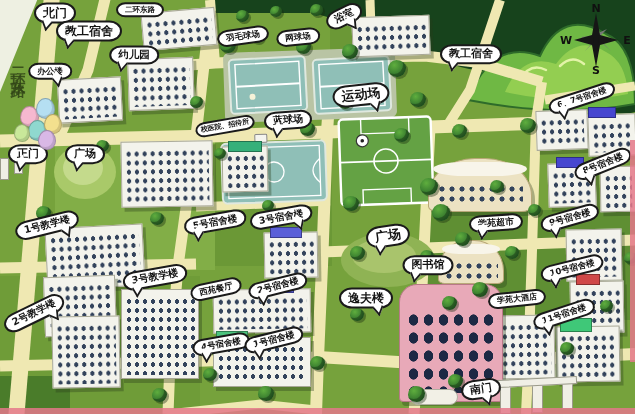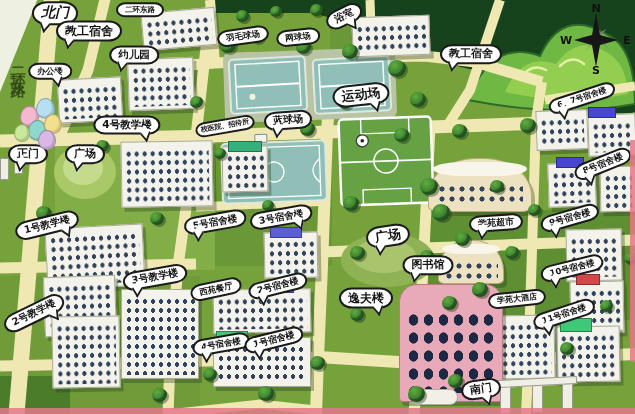--- a/index.html
+++ b/index.html
@@ -279,34 +279,33 @@
     <div class="tree" style="left: 236px; top: 10px; width: 13px; height: 11.96px;"></div>
     <div class="tree" style="left: 270px; top: 6px; width: 12px; height: 11.04px;"></div>
     <div class="tree" style="left: 310px; top: 4px; width: 13px; height: 11.96px;"></div>
     <div class="tree" style="left: 344px; top: 10px; width: 12px; height: 11.04px;"></div>
     <div class="balloon" style="left: 20px; top: 106px; width: 17px; height: 19px; background: rgb(246, 184, 207);"></div>
     <div class="balloon" style="left: 36px; top: 98px; width: 17px; height: 19px; background: rgb(181, 223, 242);"></div>
     <div class="balloon" style="left: 28px; top: 120px; width: 17px; height: 19px; background: rgb(143, 216, 207);"></div>
     <div class="balloon" style="left: 44px; top: 114px; width: 16px; height: 18px; background: rgb(243, 224, 142);"></div>
     <div class="balloon" style="left: 14px; top: 124px; width: 14px; height: 16px; background: rgb(201, 232, 154);"></div>
     <div class="balloon" style="left: 38px; top: 130px; width: 16px; height: 18px; background: rgb(217, 184, 230);"></div>
-    <div class="bubble t-bl" style="left: 55px; top: 13px; font-size: 14px; transform: translate(-50%, -50%) rotate(0deg); font-style: italic;">北门</div>
+    <div class="bubble t-bl" style="left: 55px; top: 13px; font-size: 12px; transform: translate(-50%, -50%) rotate(0deg);">北门</div>
     <div class="bubble t-no" style="left: 140px; top: 10px; font-size: 7.5px; transform: translate(-50%, -50%) rotate(0deg);">二环东路</div>
     <div class="bubble t-bl" style="left: 89px; top: 31px; font-size: 12px; transform: translate(-50%, -50%) rotate(0deg);">教工宿舍</div>
     <div class="bubble t-bl" style="left: 134px; top: 55px; font-size: 10.5px; transform: translate(-50%, -50%) rotate(0deg);">幼儿园</div>
     <div class="bubble t-br" style="left: 50px; top: 71px; font-size: 8.5px; transform: translate(-50%, -50%) rotate(0deg);">办公楼</div>
     <div class="bubble t-no" style="left: 243px; top: 36px; font-size: 8.5px; transform: translate(-50%, -50%) rotate(-8deg);">羽毛球场</div>
     <div class="bubble t-no" style="left: 298px; top: 37px; font-size: 8.5px; transform: translate(-50%, -50%) rotate(-6deg);">网球场</div>
     <div class="bubble t-br" style="left: 344px; top: 16px; font-size: 10px; transform: translate(-50%, -50%) rotate(-26deg);">浴室</div>
     <div class="bubble t-bl" style="left: 471px; top: 54px; font-size: 11px; transform: translate(-50%, -50%) rotate(0deg);">教工宿舍</div>
     <div class="bubble t-br" style="left: 361px; top: 95px; font-size: 13px; transform: translate(-50%, -50%) rotate(-6deg);">运动场</div>
     <div class="bubble t-bl" style="left: 288px; top: 120px; font-size: 10px; transform: translate(-50%, -50%) rotate(-4deg);">蓝球场</div>
     <div class="bubble t-no wrap" style="left: 225px; top: 126px; font-size: 7px; transform: translate(-50%, -50%) rotate(-10deg);">校医院、招待所</div>
     <div class="bubble t-bl" style="left: 582px; top: 98px; font-size: 8px; transform: translate(-50%, -50%) rotate(-18deg);">6、7号宿舍楼</div>
-    <div class="bubble t-br" style="left: 127px; top: 125px; font-size: 10.5px; transform: translate(-50%, -50%) rotate(0deg);">4号教学楼</div>
     <div class="bubble t-bl" style="left: 28px; top: 154px; font-size: 11px; transform: translate(-50%, -50%) rotate(0deg);">正门</div>
     <div class="bubble t-bl" style="left: 85px; top: 154px; font-size: 11px; transform: translate(-50%, -50%) rotate(0deg);">广场</div>
     <div class="bubble t-bl" style="left: 603px; top: 164px; font-size: 9px; transform: translate(-50%, -50%) rotate(-22deg);">8号宿舍楼</div>
     <div class="bubble t-br" style="left: 47px; top: 225px; font-size: 10px; transform: translate(-50%, -50%) rotate(-14deg);">1号教学楼</div>
     <div class="bubble t-bl" style="left: 215px; top: 222px; font-size: 9.5px; transform: translate(-50%, -50%) rotate(-10deg);">5号宿舍楼</div>
     <div class="bubble t-br" style="left: 281px; top: 217px; font-size: 9.5px; transform: translate(-50%, -50%) rotate(-10deg);">3号宿舍楼</div>
     <div class="bubble t-bl" style="left: 388px; top: 236px; font-size: 13px; transform: translate(-50%, -50%) rotate(-8deg);">广场</div>
     <div class="bubble t-bl" style="left: 570px; top: 218px; font-size: 9px; transform: translate(-50%, -50%) rotate(-16deg);">9号宿舍楼</div>
     <div class="bubble t-bl" style="left: 496px; top: 223px; font-size: 9px; transform: translate(-50%, -50%) rotate(-4deg);">学苑超市</div>
     <div class="bubble t-bl" style="left: 428px; top: 265px; font-size: 11px; transform: translate(-50%, -50%) rotate(0deg);">图书馆</div>

